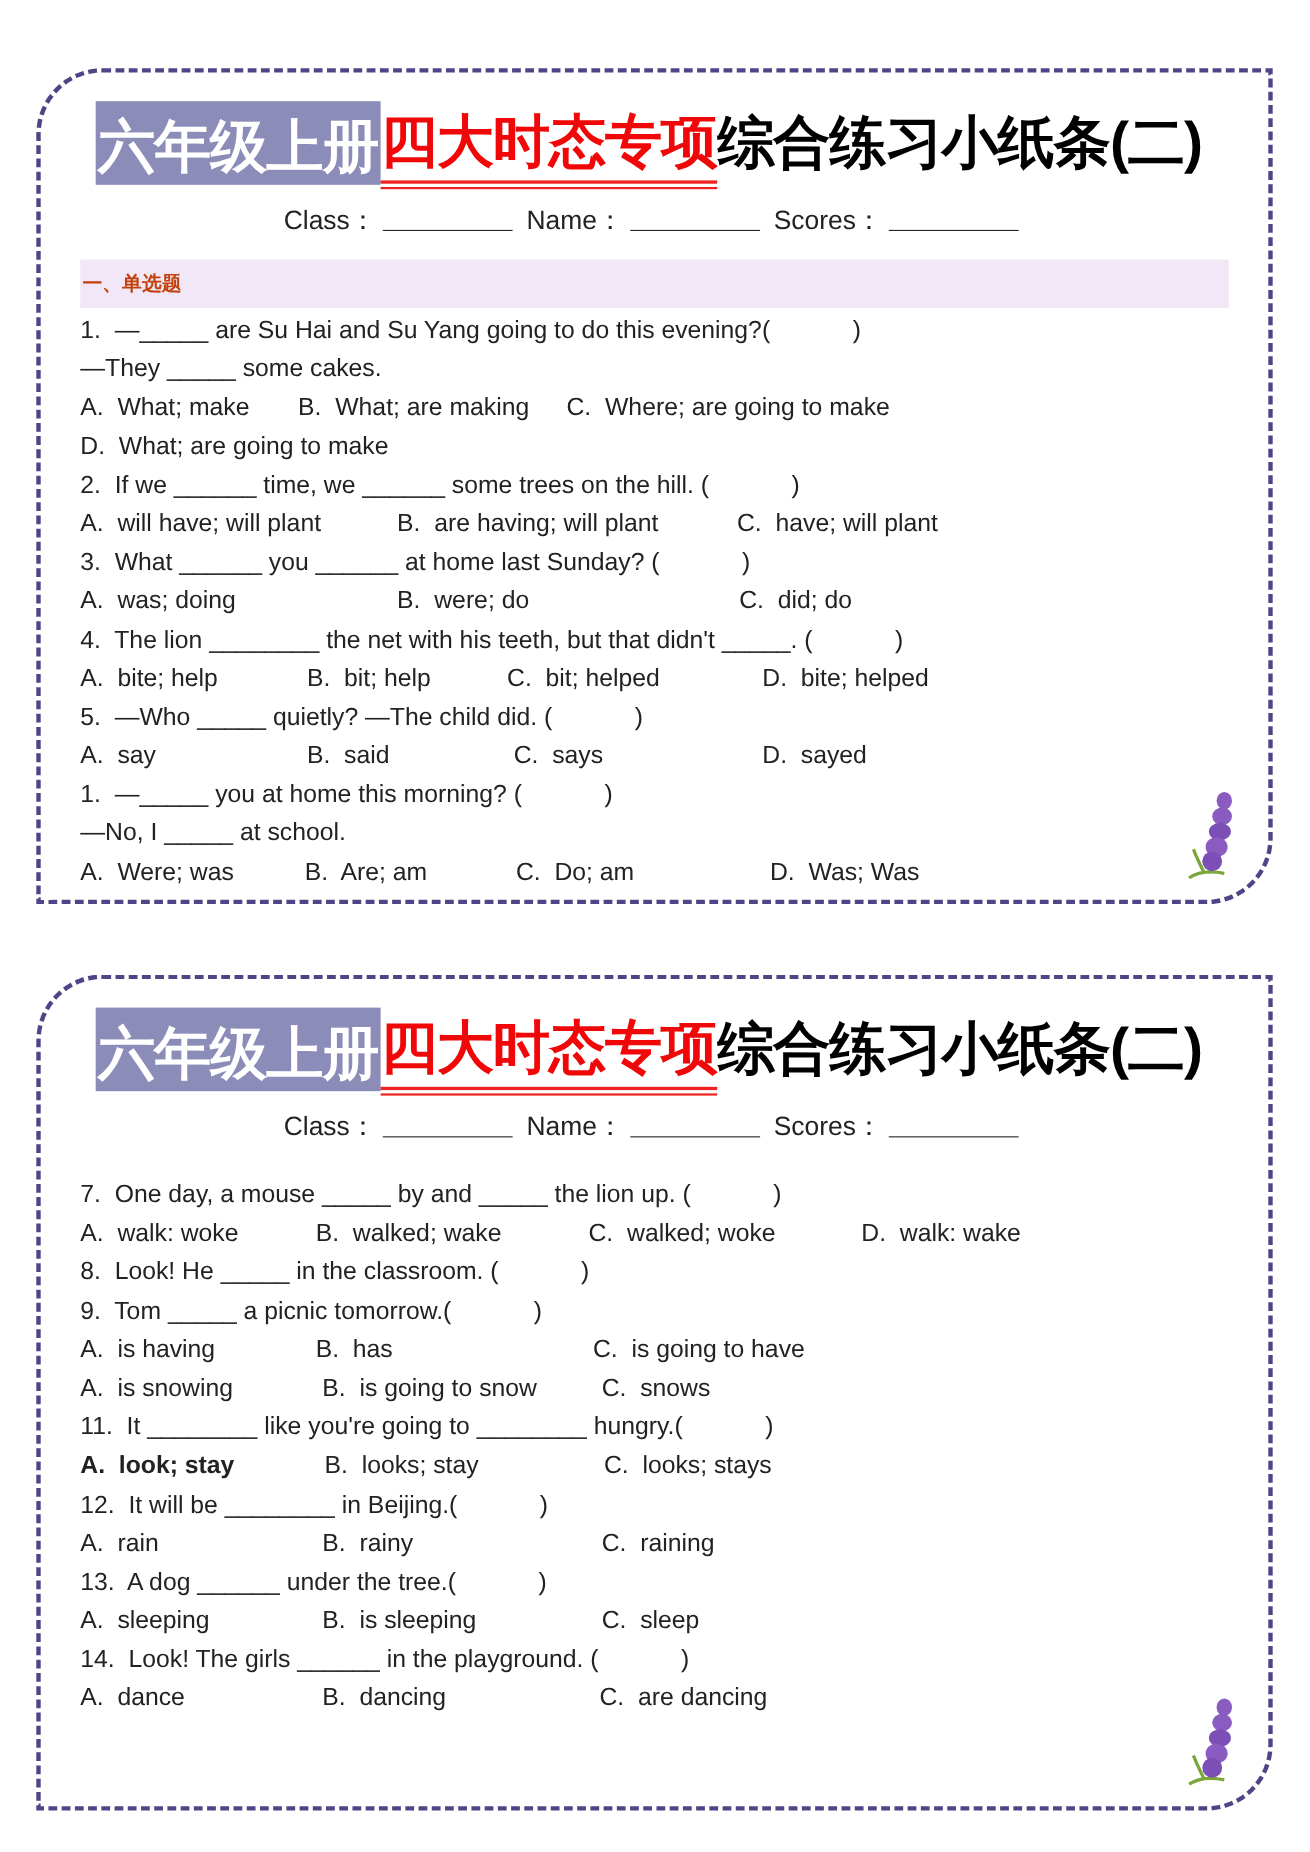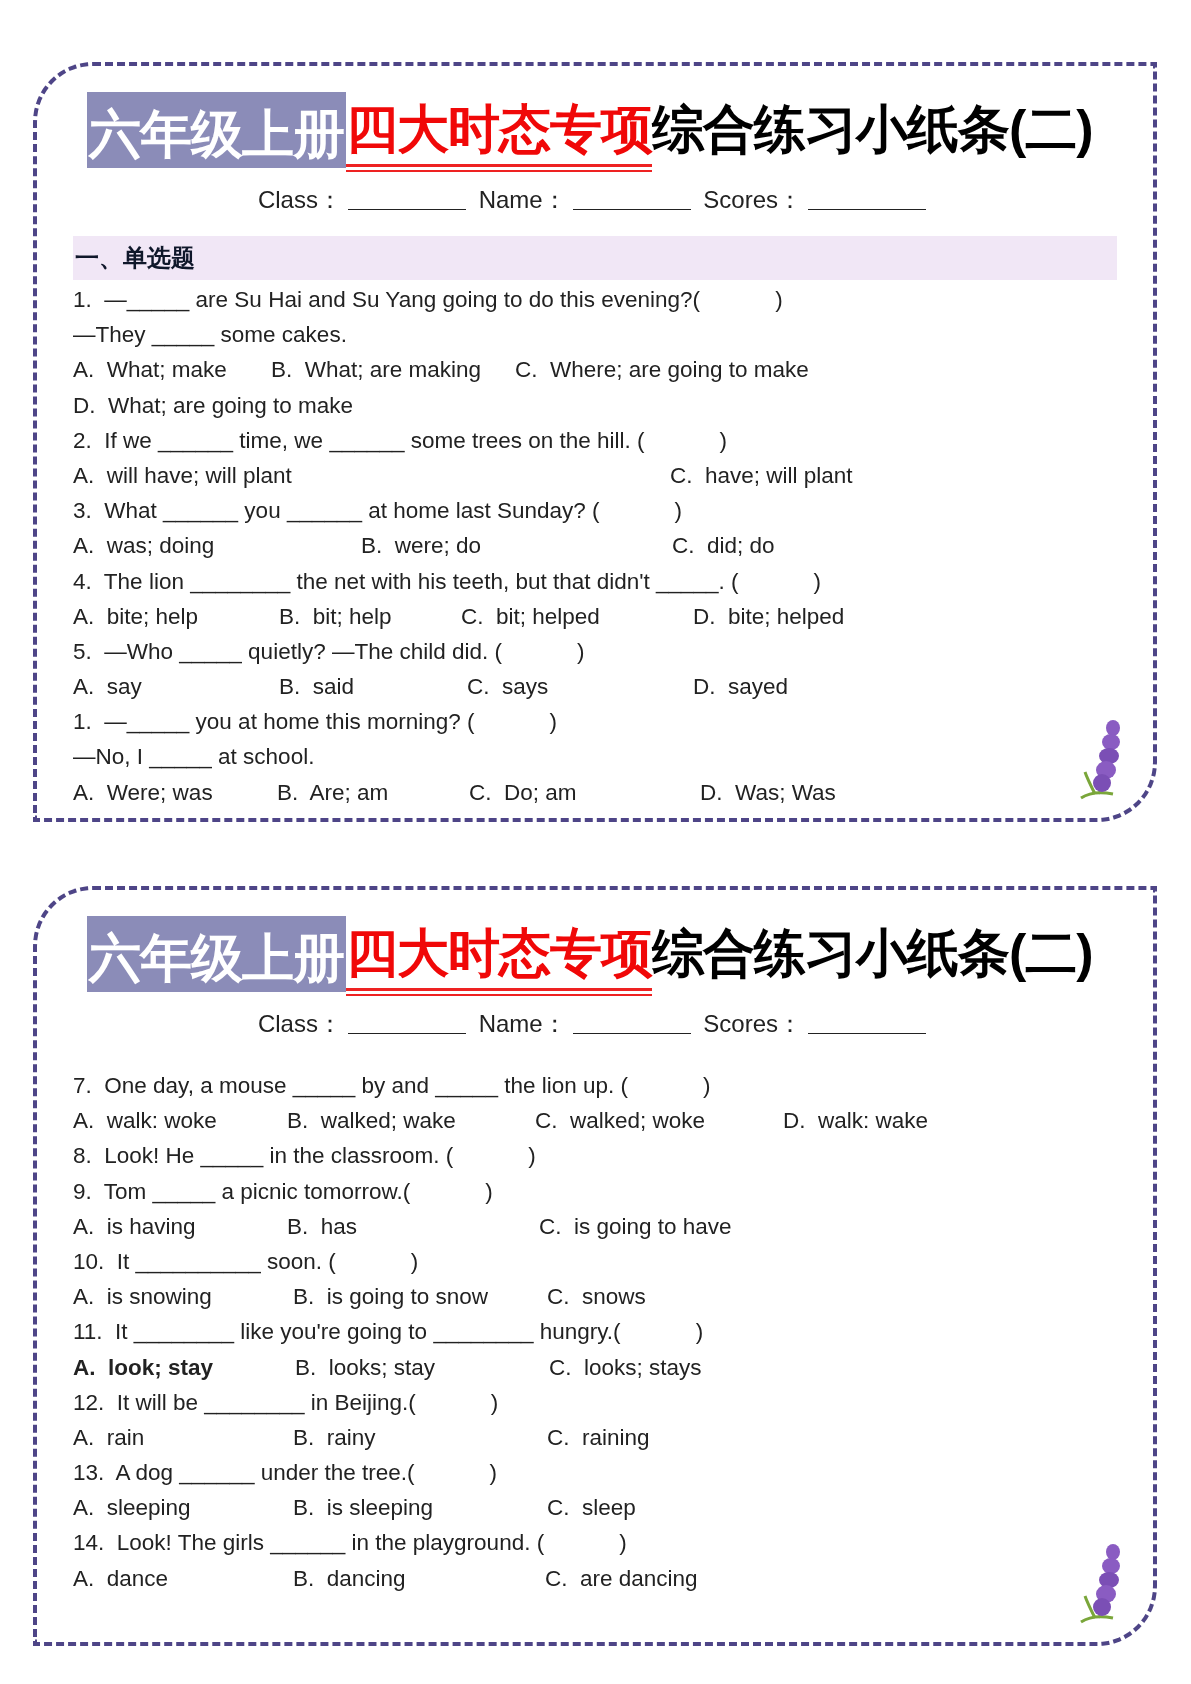--- a/index.html
+++ b/index.html
@@ -24,21 +24,21 @@
   .t2 { color: #f00808; border-bottom: 3px solid #e22; position: relative; line-height: 70px; }
   .t2::after { content: ""; position: absolute; left: 0; right: 0; bottom: -8px; border-bottom: 2px solid #e22; }
   .t3 { color: #000; }
   .info {
     position: absolute; left: 0; right: 0; top: 118px; text-align: center;
     font-size: 24px; color: #222;
   }
   .info .blank { display: inline-block; width: 118px; border-bottom: 1.5px solid #222; margin: 0 6px; vertical-align: -2px; }
   .section {
     position: absolute; left: 36px; right: 36px; top: 170px; height: 44px;
-    background: #f1e7f6; font-weight: bold; font-size: 24px; line-height: 44px; padding-left: 2px; color:#0f172a;
+    background: #f1e7f6; font-weight: bold; font-size: 18px; line-height: 44px; padding-left: 2px; color:#c2410c;
   }
   .content { position: absolute; left: 36px; right: 36px; font-size: 22.5px; }
   .c1 .content { top: 216px; }
   .c2 .content { top: 178px; }
   .line { height: 35.2px; line-height: 35.2px; white-space: pre; position: relative; }
   .opt { position: absolute; top: 0; }
   .flower { position: absolute; right: 20px; bottom: 12px; width: 60px; height: 90px; }
 </style>
 </head>
 <body>
@@ -54,21 +54,21 @@
     <span>Name：</span><span class="blank"></span>
     <span>Scores：</span><span class="blank"></span>
   </div>
   <div class="section">一、单选题</div>
   <div class="content">
       <div class="line">1.  —_____ are Su Hai and Su Yang going to do this evening?(            )</div>
       <div class="line">—They _____ some cakes.</div>
       <div class="line"><span class="opt" style="left: 0px;">A.  What; make</span><span class="opt" style="left: 198px;">B.  What; are making</span><span class="opt" style="left: 442px;">C.  Where; are going to make</span></div>
       <div class="line"><span class="opt" style="left: 0px;">D.  What; are going to make</span></div>
       <div class="line">2.  If we ______ time, we ______ some trees on the hill. (            )</div>
-      <div class="line"><span class="opt" style="left: 0px;">A.  will have; will plant</span><span class="opt" style="left: 597px;">C.  have; will plant</span></div>
+      <div class="line"><span class="opt" style="left: 0px;">A.  will have; will plant</span><span class="opt" style="left: 288px;">B.  are having; will plant</span><span class="opt" style="left: 597px;">C.  have; will plant</span></div>
       <div class="line">3.  What ______ you ______ at home last Sunday? (            )</div>
       <div class="line"><span class="opt" style="left: 0px;">A.  was; doing</span><span class="opt" style="left: 288px;">B.  were; do</span><span class="opt" style="left: 599px;">C.  did; do</span></div>
       <div class="line">4.  The lion ________ the net with his teeth, but that didn't _____. (            )</div>
       <div class="line"><span class="opt" style="left: 0px;">A.  bite; help</span><span class="opt" style="left: 206px;">B.  bit; help</span><span class="opt" style="left: 388px;">C.  bit; helped</span><span class="opt" style="left: 620px;">D.  bite; helped</span></div>
       <div class="line">5.  —Who _____ quietly? —The child did. (            )</div>
       <div class="line"><span class="opt" style="left: 0px;">A.  say</span><span class="opt" style="left: 206px;">B.  said</span><span class="opt" style="left: 394px;">C.  says</span><span class="opt" style="left: 620px;">D.  sayed</span></div>
       <div class="line">1.  —_____ you at home this morning? (            )</div>
       <div class="line">—No, I _____ at school.</div>
       <div class="line"><span class="opt" style="left: 0px;">A.  Were; was</span><span class="opt" style="left: 204px;">B.  Are; am</span><span class="opt" style="left: 396px;">C.  Do; am</span><span class="opt" style="left: 627px;">D.  Was; Was</span></div>
     </div>
@@ -94,21 +94,20 @@
     <span>Class：</span><span class="blank"></span>
     <span>Name：</span><span class="blank"></span>
     <span>Scores：</span><span class="blank"></span>
   </div>
   <div class="content">
       <div class="line">7.  One day, a mouse _____ by and _____ the lion up. (            )</div>
       <div class="line"><span class="opt" style="left: 0px;">A.  walk: woke</span><span class="opt" style="left: 214px;">B.  walked; wake</span><span class="opt" style="left: 462px;">C.  walked; woke</span><span class="opt" style="left: 710px;">D.  walk: wake</span></div>
       <div class="line">8.  Look! He _____ in the classroom. (            )</div>
       <div class="line">9.  Tom _____ a picnic tomorrow.(            )</div>
       <div class="line"><span class="opt" style="left: 0px;">A.  is having</span><span class="opt" style="left: 214px;">B.  has</span><span class="opt" style="left: 466px;">C.  is going to have</span></div>
-      <div class="line">10.  It __________ soon. (            )</div>
       <div class="line"><span class="opt" style="left: 0px;">A.  is snowing</span><span class="opt" style="left: 220px;">B.  is going to snow</span><span class="opt" style="left: 474px;">C.  snows</span></div>
       <div class="line">11.  It ________ like you're going to ________ hungry.(            )</div>
       <div class="line"><span class="opt" style="left: 0px; font-weight: bold;">A.  look; stay</span><span class="opt" style="left: 222px;">B.  looks; stay</span><span class="opt" style="left: 476px;">C.  looks; stays</span></div>
       <div class="line">12.  It will be ________ in Beijing.(            )</div>
       <div class="line"><span class="opt" style="left: 0px;">A.  rain</span><span class="opt" style="left: 220px;">B.  rainy</span><span class="opt" style="left: 474px;">C.  raining</span></div>
       <div class="line">13.  A dog ______ under the tree.(            )</div>
       <div class="line"><span class="opt" style="left: 0px;">A.  sleeping</span><span class="opt" style="left: 220px;">B.  is sleeping</span><span class="opt" style="left: 474px;">C.  sleep</span></div>
       <div class="line">14.  Look! The girls ______ in the playground. (            )</div>
       <div class="line"><span class="opt" style="left: 0px;">A.  dance</span><span class="opt" style="left: 220px;">B.  dancing</span><span class="opt" style="left: 472px;">C.  are dancing</span></div>
     </div>

